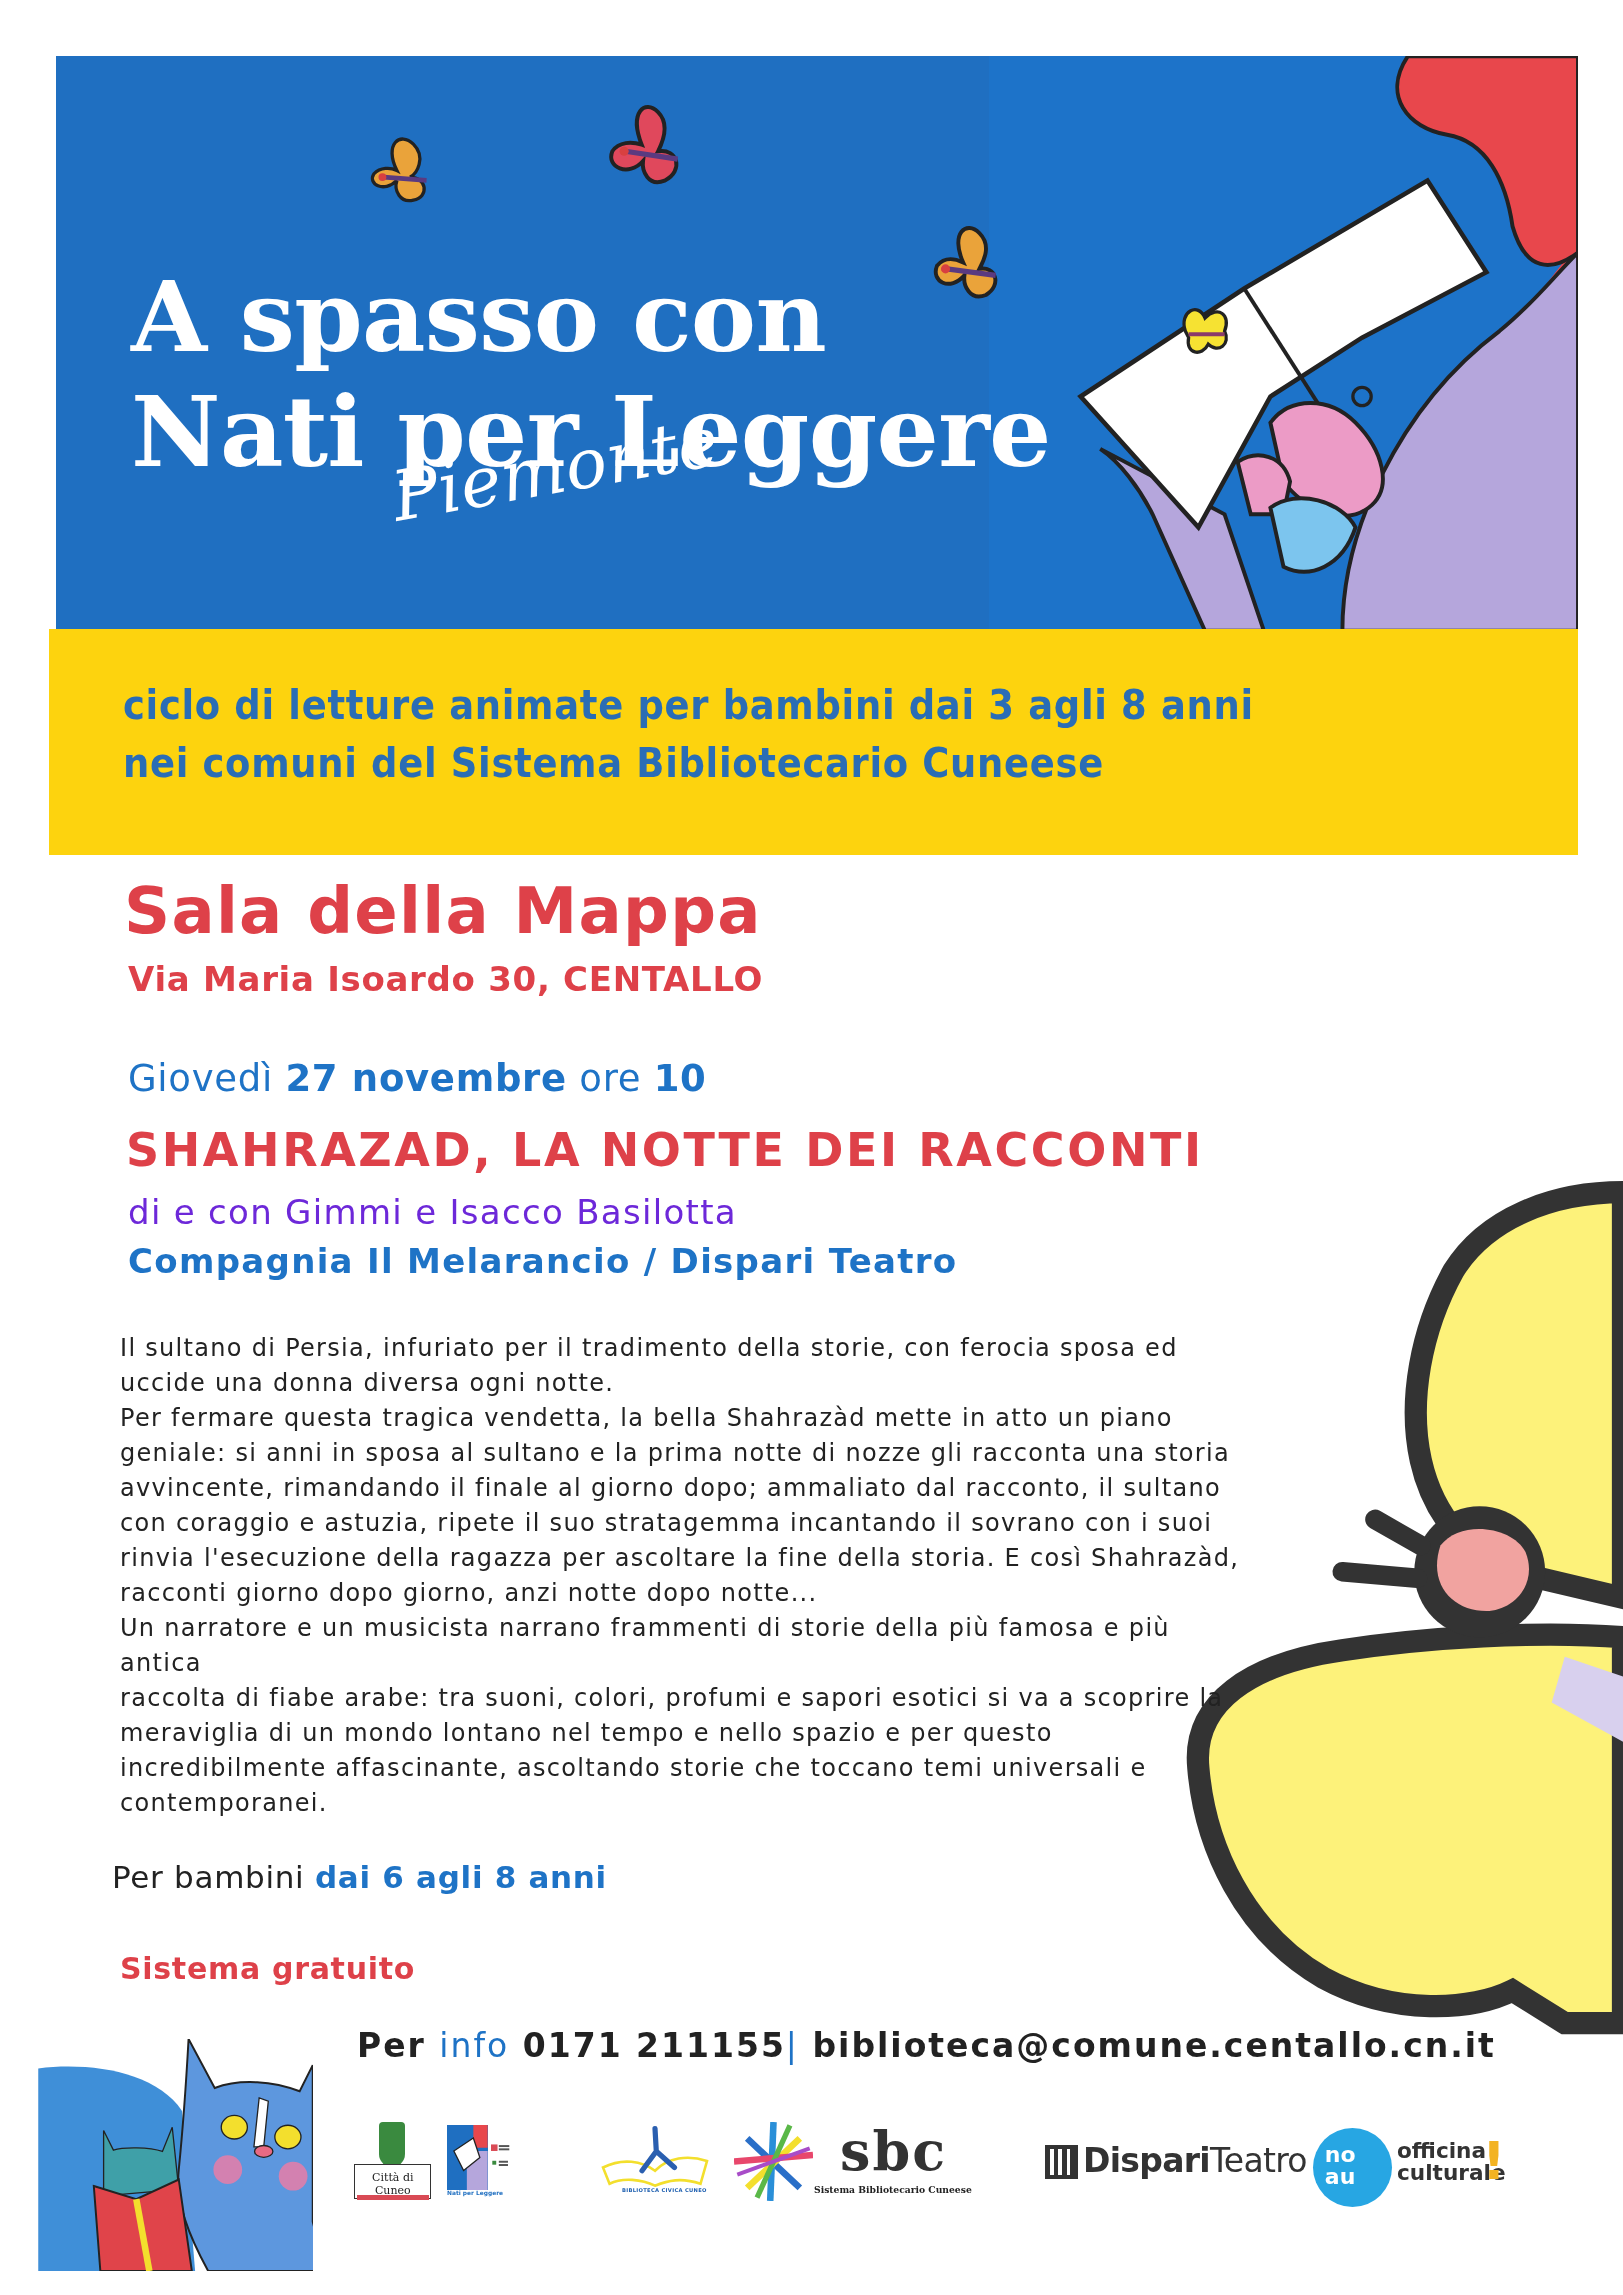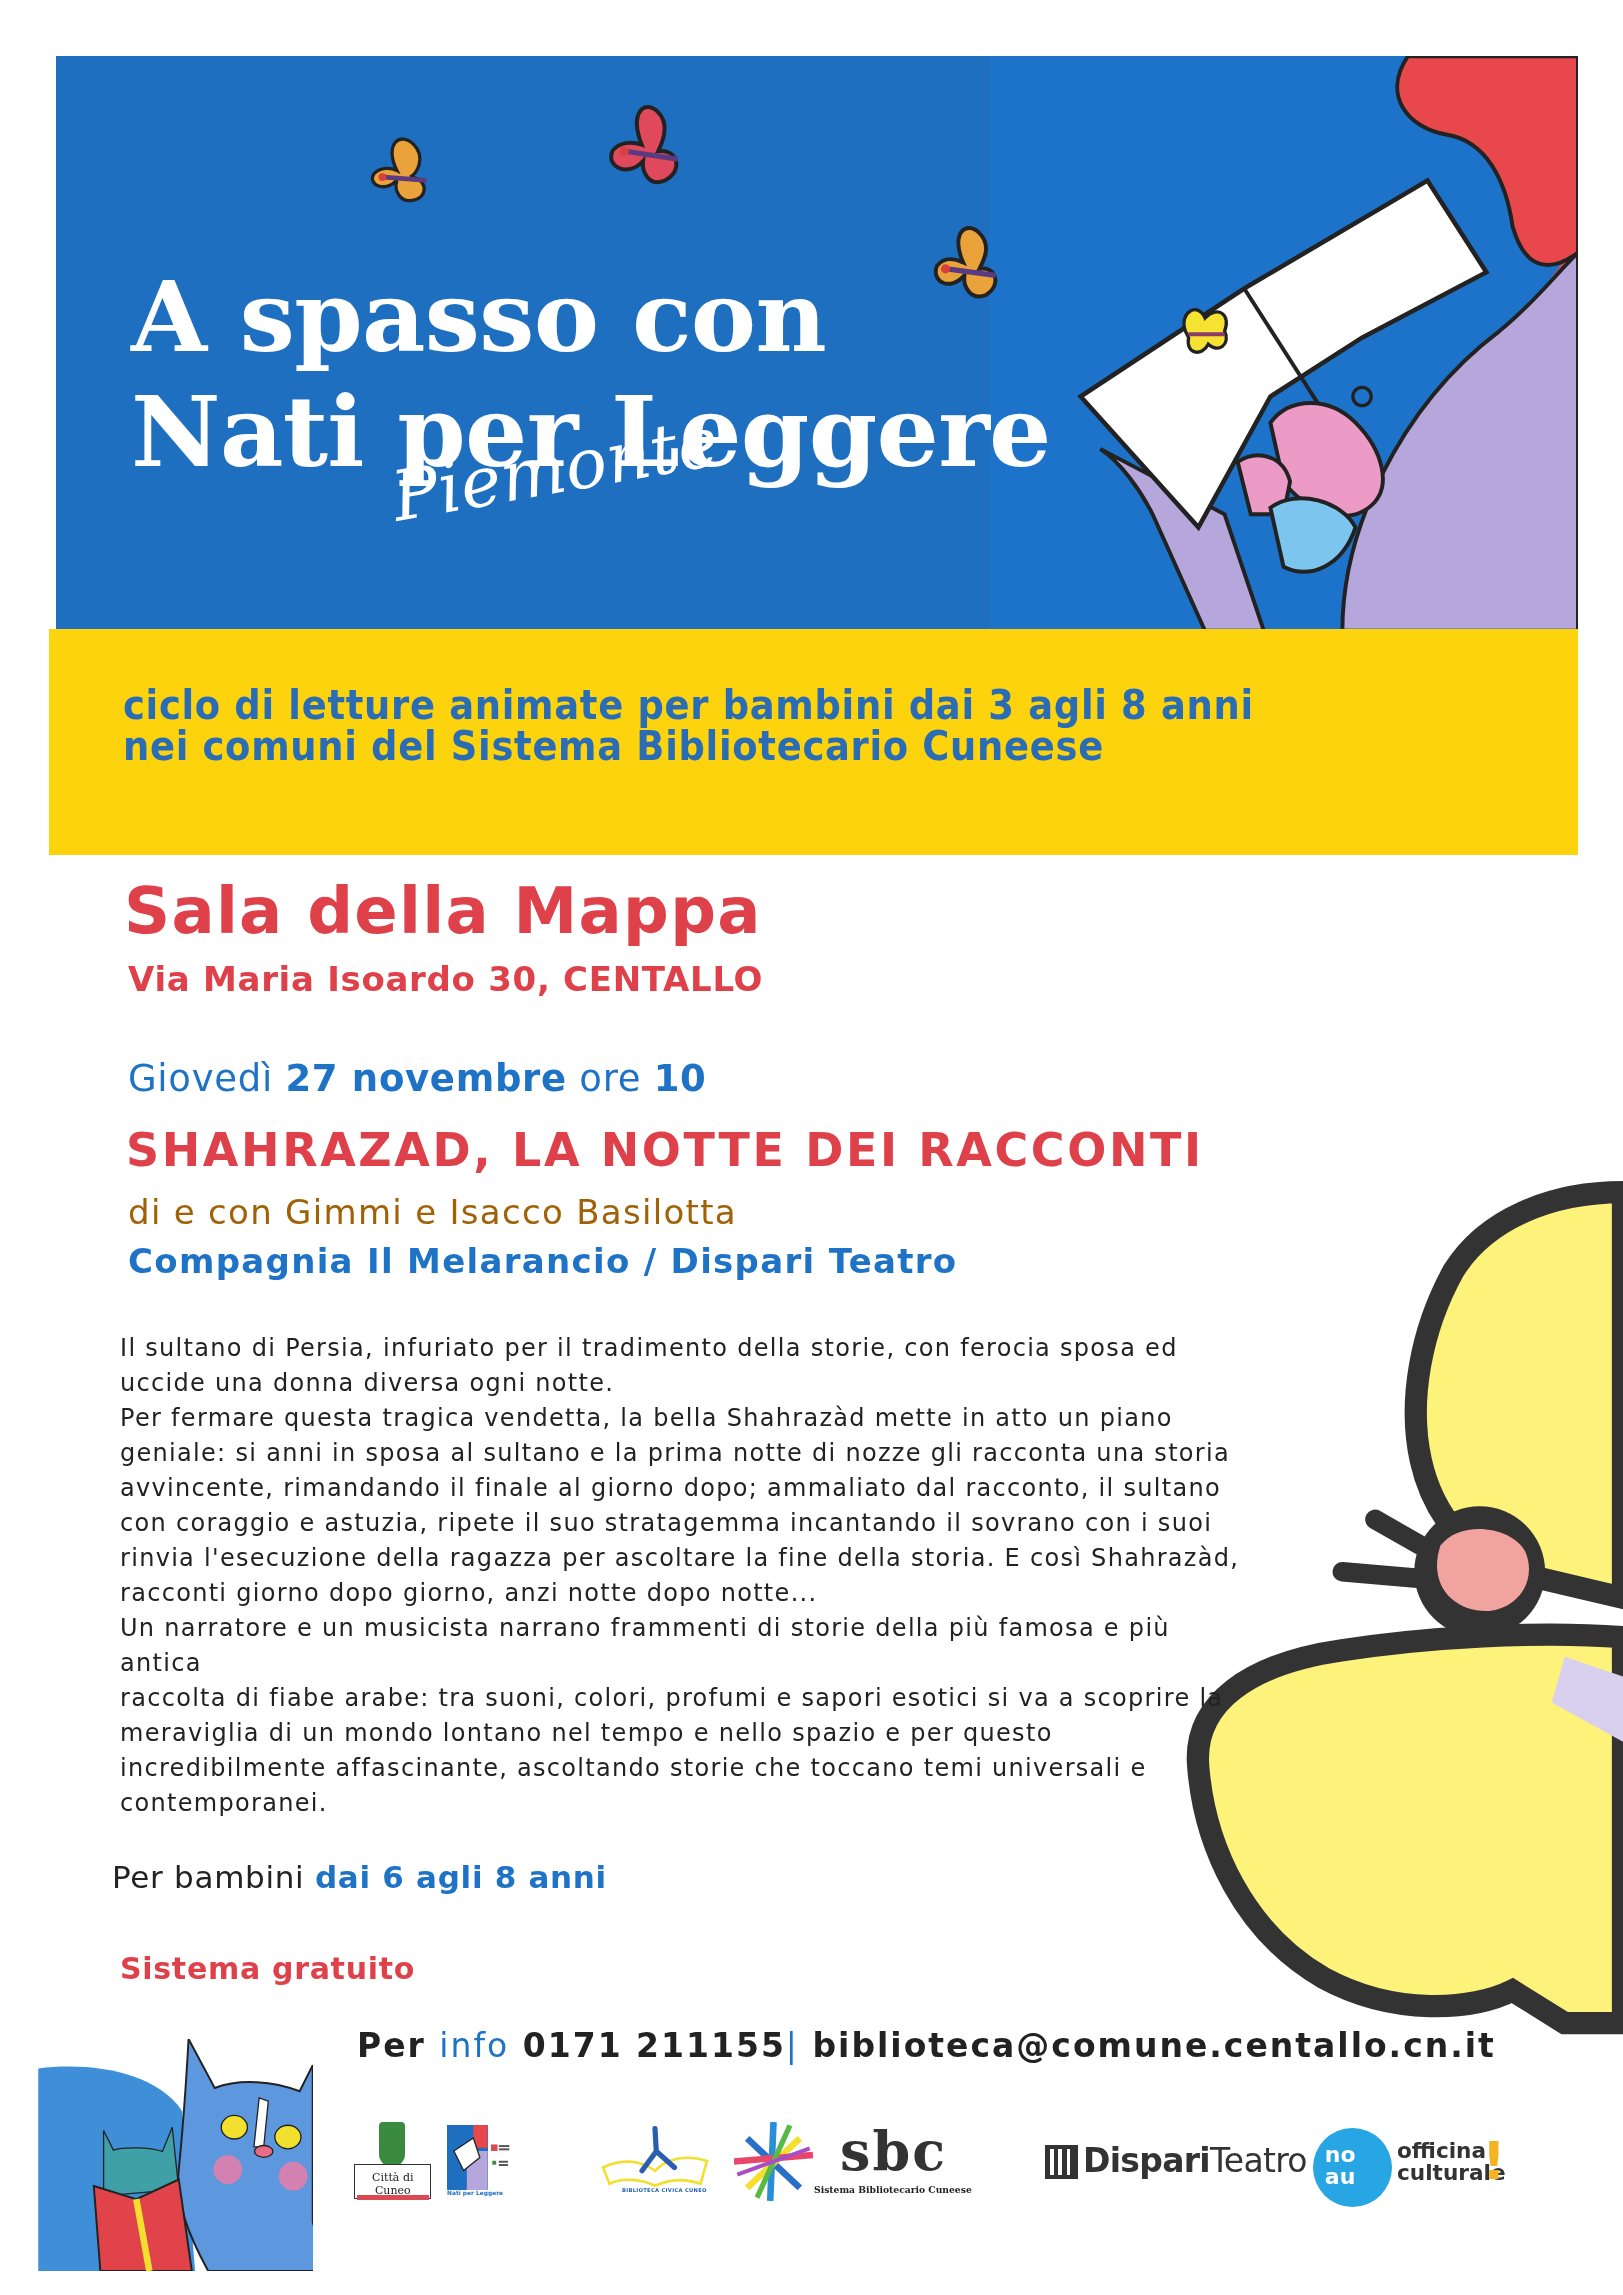--- a/index.html
+++ b/index.html
@@ -5,27 +5,27 @@
   html,body{margin:0;padding:0;background:#fff;}
   body{width:1623px;height:2295px;position:relative;overflow:hidden;font-family:"DejaVu Sans","Liberation Sans",sans-serif;}
   .abs{position:absolute;}
   #banner{left:56px;top:56px;width:1522px;height:575px;background:#1f6fc1;overflow:hidden;}
   #banner .right-tint{position:absolute;left:933px;top:0;width:589px;height:100%;background:#1d73c9;}
   #title{left:131px;top:259px;color:#fff;font-family:"DejaVu Serif","Liberation Serif",serif;font-weight:bold;font-size:98px;line-height:115px;letter-spacing:-0.7px;}
   #script{left:386px;top:458px;color:#fff;font-family:"DejaVu Serif","Liberation Serif",serif;font-style:italic;font-size:69px;transform:rotate(-10deg);transform-origin:left top;}
   #yellow{left:49px;top:629px;width:1529px;height:226px;background:#fdd30e;}
   .ytext{color:#2a6db5;font-weight:bold;font-size:41px;line-height:62px;font-family:"DejaVu Sans Condensed","DejaVu Sans",sans-serif;letter-spacing:0.7px;}
   #yline1{left:123px;top:674px;}
-  #yline2{left:123px;top:715px;text-align:right;}
+  #yline2{left:123px;top:732px;text-align:right;}
   #venue{left:124px;top:874px;color:#de4149;font-weight:bold;font-size:64px;letter-spacing:1.3px;}
   #address{left:128px;top:959px;color:#de4149;font-weight:bold;font-size:34px;letter-spacing:0.7px;}
   #date{left:128px;top:1057px;color:#1e73c6;font-size:37px;letter-spacing:0.7px;text-align:right;}
   #date b{font-weight:bold;}
   #show-title{left:126px;top:1123px;color:#de4149;font-weight:bold;font-size:46px;letter-spacing:2.6px;}
-  #credits{left:128px;top:1192px;color:#a16207;font-size:34px;letter-spacing:1.3px;}
+  #credits{left:128px;top:1192px;color:#6d28d9;font-size:34px;letter-spacing:1.3px;}
   #company{left:128px;top:1241px;color:#1e73c6;font-weight:bold;font-size:34px;letter-spacing:1.3px;}
   #body{left:120px;top:1331px;width:1126px;color:#222;font-size:24px;line-height:35px;letter-spacing:1.3px;}
   #body p{margin:0;}
   #audience{left:112px;top:1859px;color:#222;font-size:31px;letter-spacing:0.7px;}
   #audience span{color:#1e73c6;font-weight:bold;}
   #entry{left:120px;top:1951px;color:#de4149;font-weight:bold;font-size:30px;letter-spacing:0.7px;}
   #info{left:357px;top:2026px;color:#222;font-weight:bold;font-size:33px;letter-spacing:2px;}
   #info .blue{color:#1e73c6;}
   #butterfly{left:1146px;top:1179px;width:477px;height:864px;}
   #cats{left:38px;top:2039px;width:275px;height:232px;}

